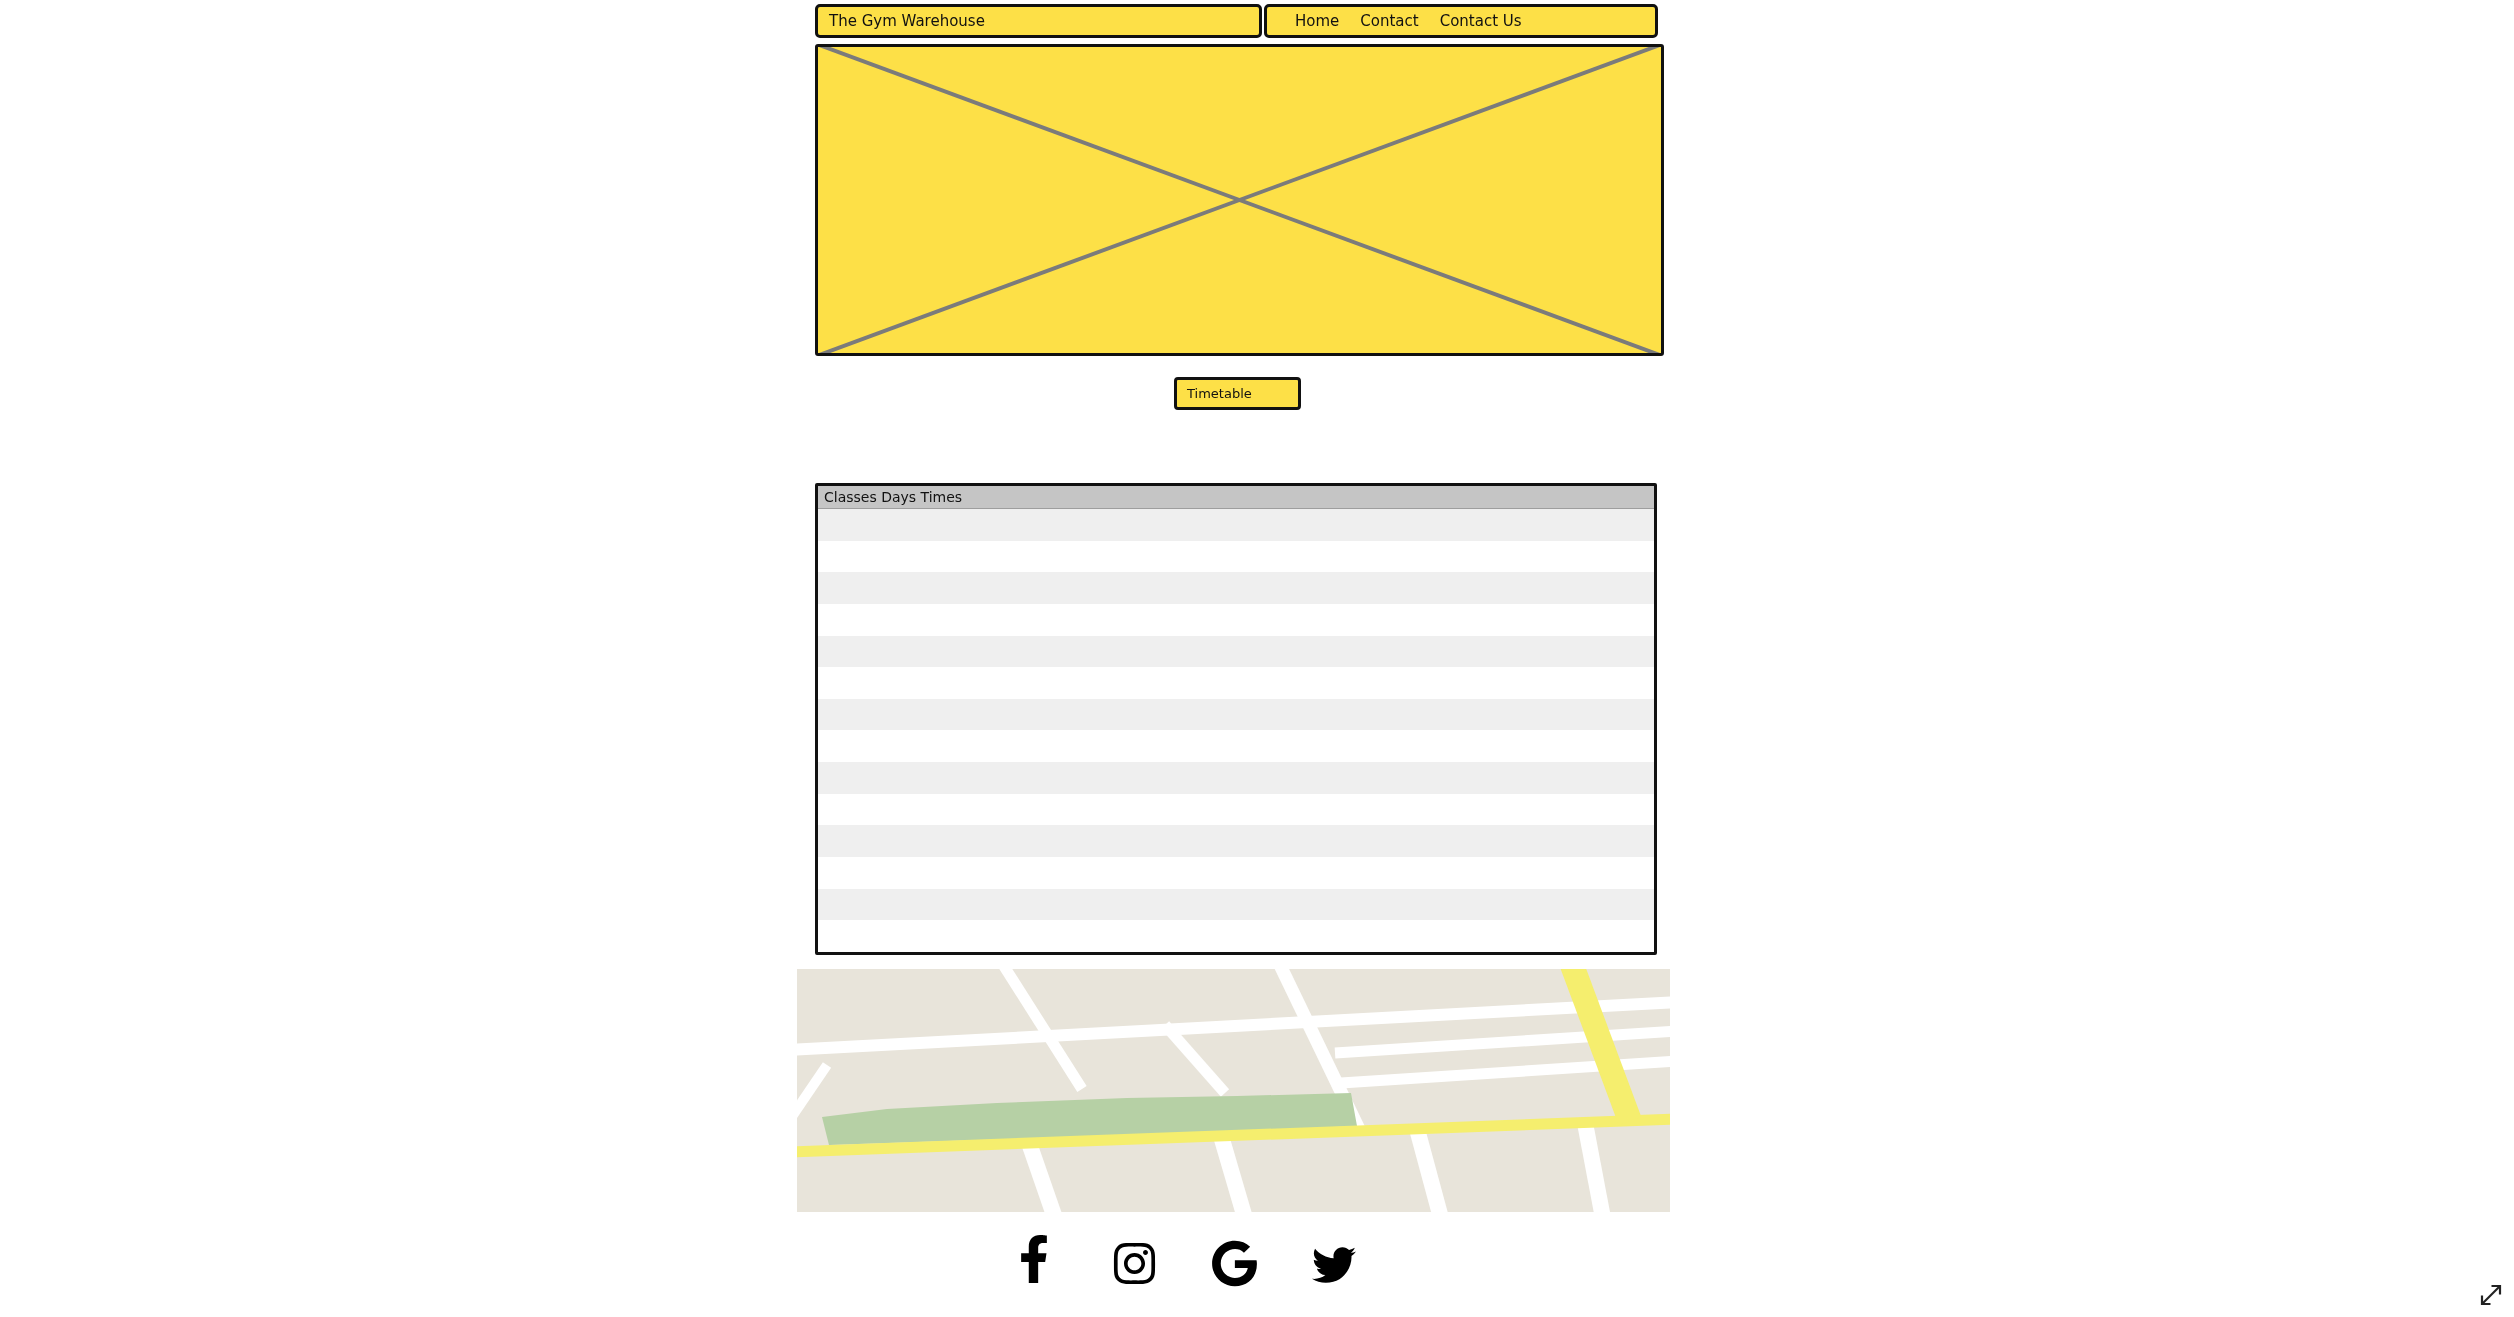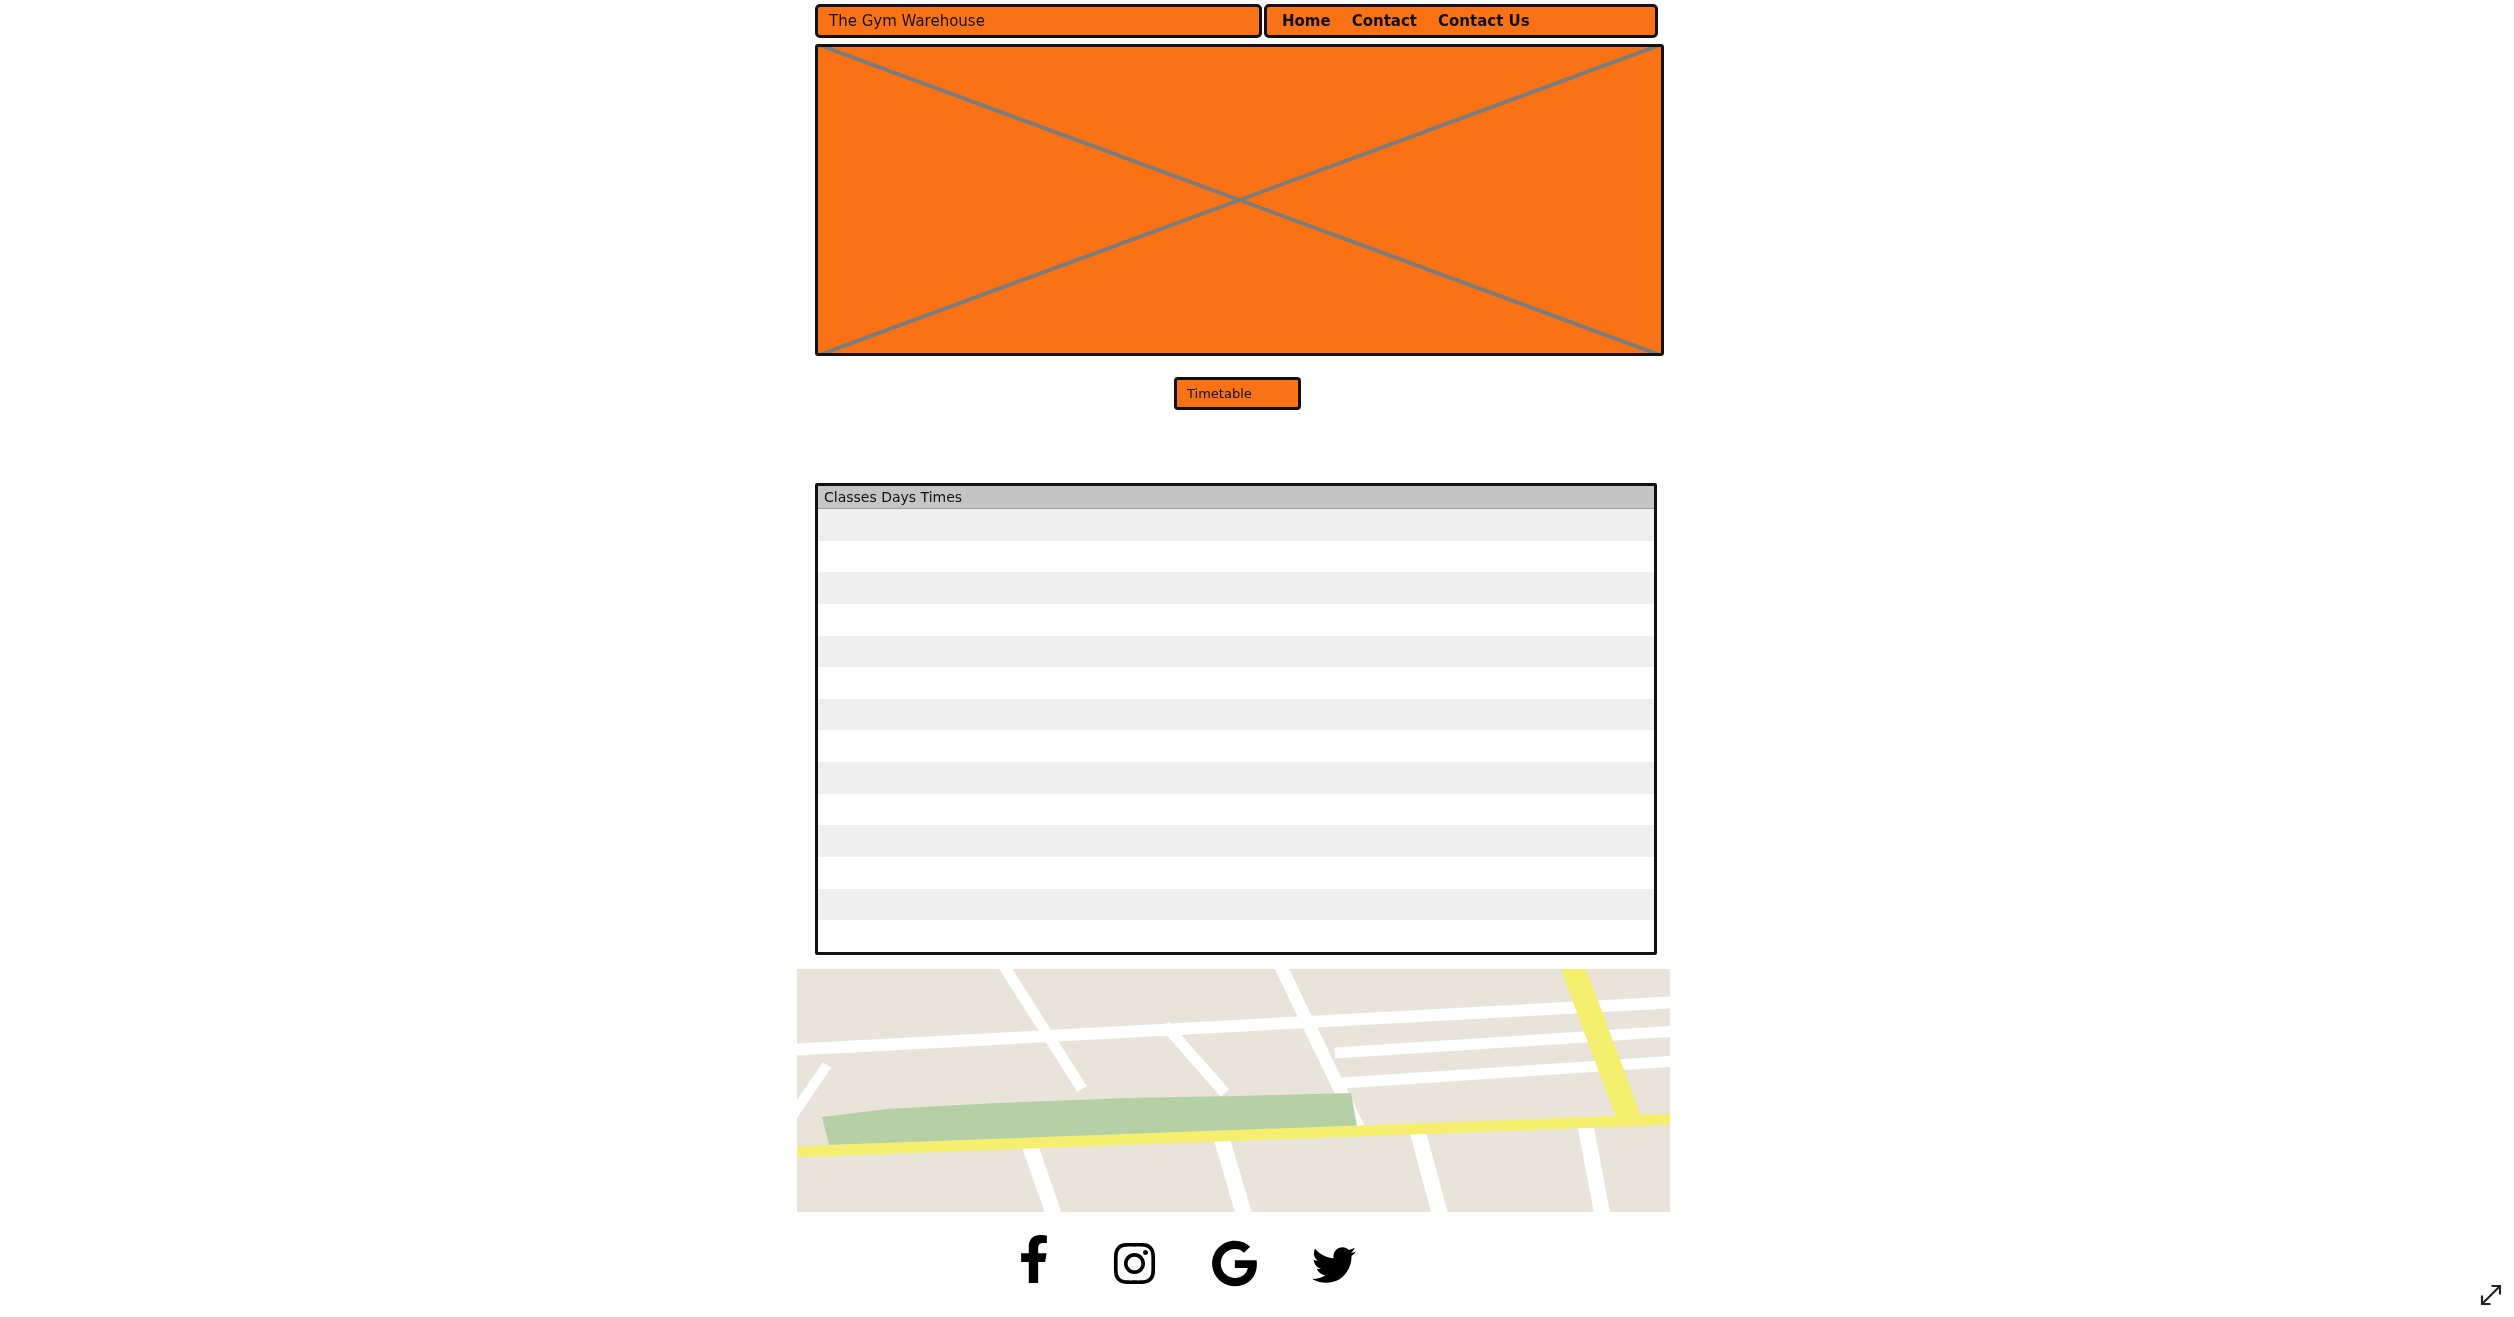--- a/index.html
+++ b/index.html
@@ -11,26 +11,26 @@
     --street:#ffffff;
     --park:#b6d0a5;
     --road:#f5ee6e;
   }
   *{margin:0;padding:0;box-sizing:border-box;}
   html,body{width:2514px;height:1317px;background:#ffffff;overflow:hidden;
     font-family:"DejaVu Sans","Liberation Sans",sans-serif;color:var(--ink);}
   .abs{position:absolute;}
 
   
-  .wirebox{border:3px solid var(--ink);border-radius:5px;background:#f97316;}
+  .wirebox{border:3px solid var(--ink);border-radius:5px;background:#fde047;}
 
   .title-box{left:815px;top:4px;width:447px;height:34px;display:flex;align-items:center;
     padding-left:11px;font-size:15px;}
   .nav-box{left:1264px;top:4px;width:394px;height:34px;display:flex;align-items:center;
-    padding-left:15px;gap:21px;font-size:15px;font-weight:bold;}
+    padding-left:28px;gap:21px;font-size:15px;}
   .nav-item{cursor:pointer;white-space:nowrap;}
 
   .hero{left:815px;top:44px;width:849px;height:312px;border-radius:3px;overflow:hidden;}
   .hero svg{display:block;width:100%;height:100%;}
 
   .tt-btn{left:1174px;top:377px;width:127px;height:33px;display:flex;align-items:center;
     padding-left:10px;font-size:13px;border-radius:4px;cursor:pointer;}
 
   .table{left:815px;top:483px;width:842px;height:472px;border-radius:2px;
     display:flex;flex-direction:column;overflow:hidden;}

